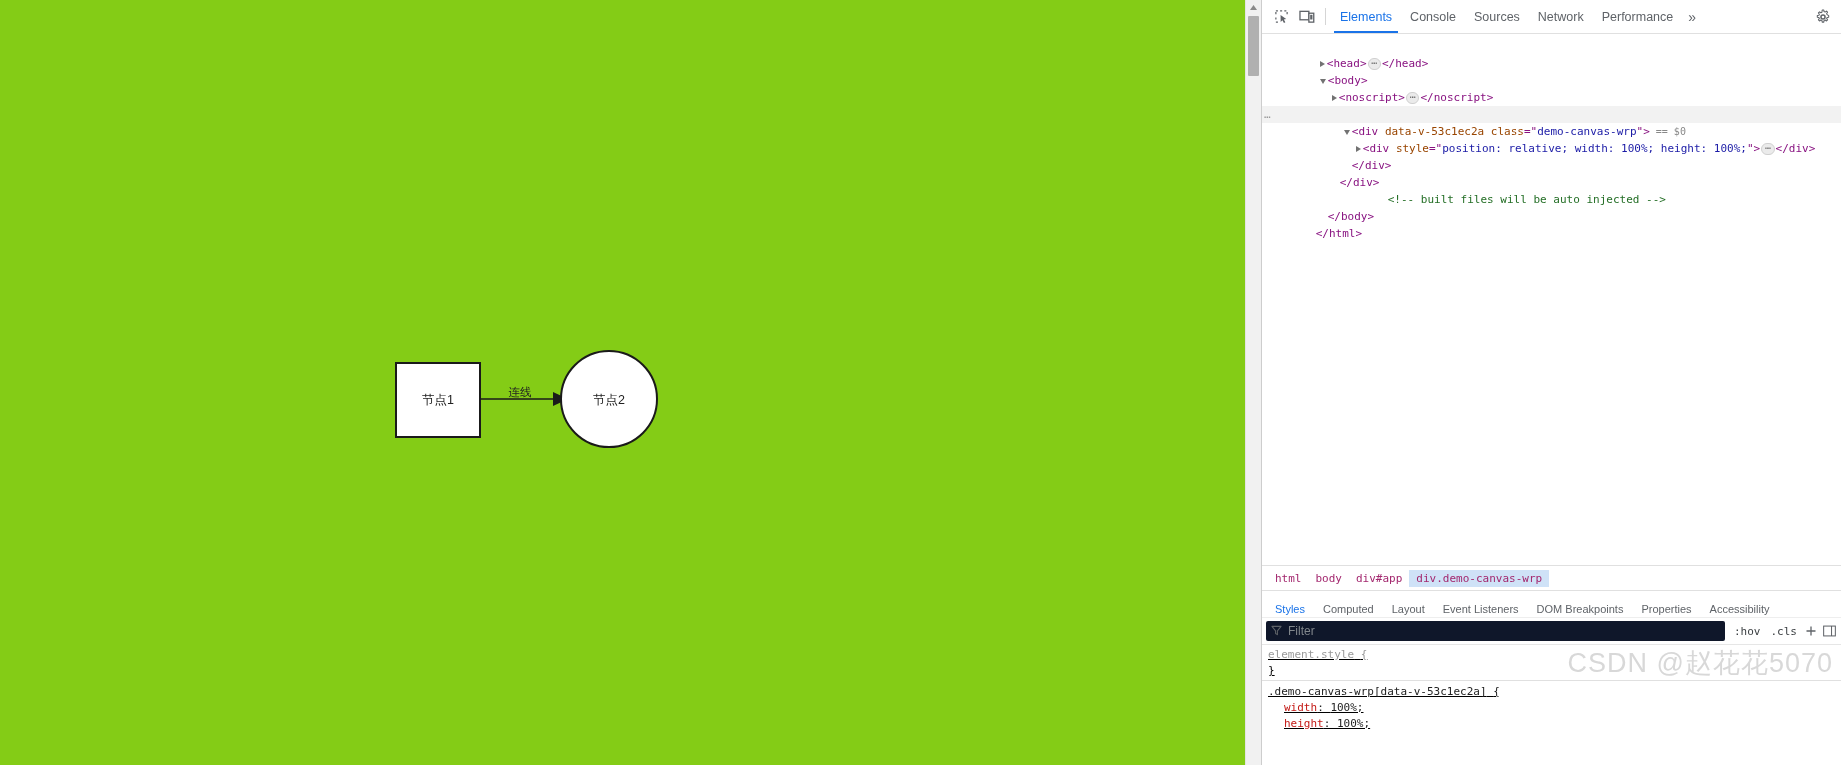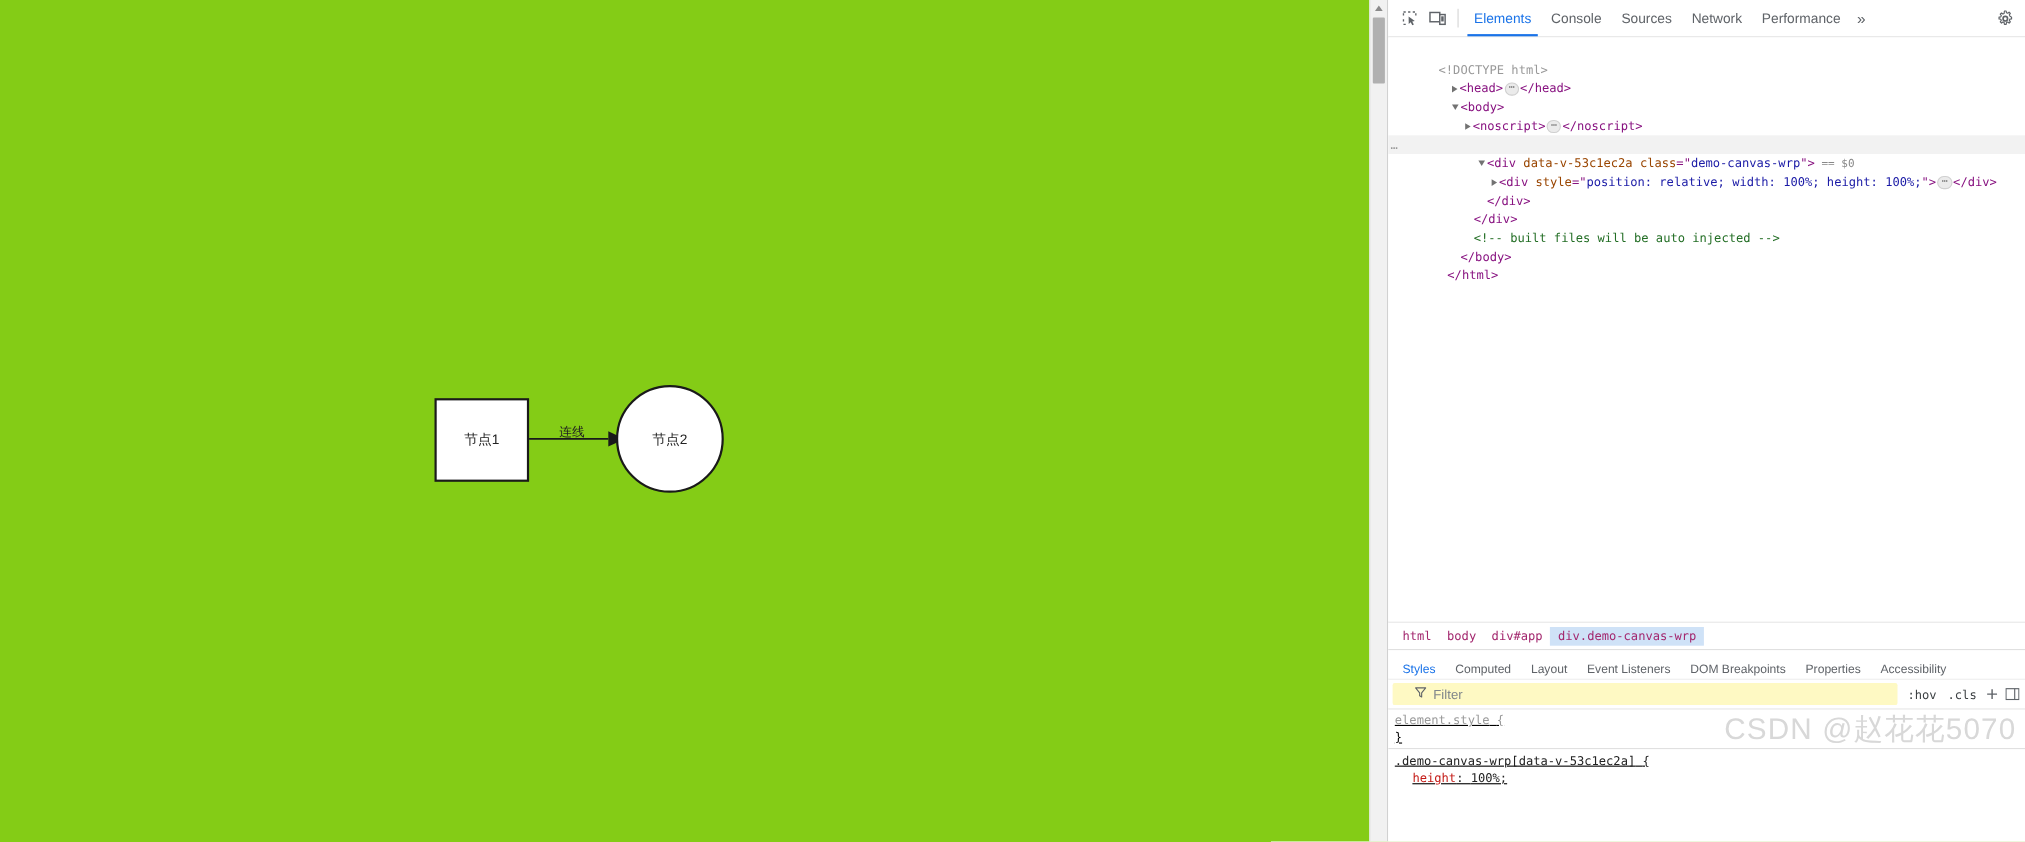--- a/index.html
+++ b/index.html
@@ -158,21 +158,21 @@
   .tri.open {
     border-top: 5px solid #727272;
     border-left: 3.5px solid transparent;
     border-right: 3.5px solid transparent;
   }
   .tag { color: #881280; }
   .attr-name { color: #994500; }
   .attr-val { color: #1a1aa6; }
   .punct { color: #881280; }
   .doctype { color: #999; }
-  .comment { color: #236e25; }
+  .comment { color: #236e25; margin-left: 48px; }
   .ellipsis-btn {
     display: inline-block;
     background: #ebebeb;
     border: 1px solid #d0d0d0;
     border-radius: 7px;
     color: #6a6a6a;
     font-size: 9px;
     line-height: 7px;
     padding: 1px 3px 2px 3px;
     vertical-align: middle;
@@ -242,25 +242,25 @@
     min-height: 26px;
     display: flex;
     align-items: center;
     border-top: 1px solid #eee;
     background: #ffffff;
     padding: 0 4px;
   }
   #filter-box {
     flex: 1;
     height: 20px;
-    background: #fef9c3;
+    background: #0f172a;
     border-radius: 2px;
     display: flex;
     align-items: center;
-    padding: 0 20px;
+    padding: 0 5px;
     margin-right: 4px;
   }
   #filter-placeholder {
     font-size: 12px;
     color: #80868b;
     margin-left: 6px;
   }
   .filter-tool {
     font-size: 11px;
     font-family: "DejaVu Sans Mono", monospace;
@@ -367,23 +367,20 @@
     <div id="tb-settings">
       <svg width="16" height="16" viewBox="0 0 16 16">
         <path d="M8 5.2A2.8 2.8 0 1 0 8 10.8 2.8 2.8 0 0 0 8 5.2zm0 1.5a1.3 1.3 0 1 1 0 2.6 1.3 1.3 0 0 1 0-2.6z" fill="#5f6368"></path>
         <path d="M7.2 1h1.6l.25 1.6 1.1.46 1.3-.95 1.13 1.13-.95 1.3.46 1.1L13.7 6.6v1.6l-1.6.25-.46 1.1.95 1.3-1.13 1.13-1.3-.95-1.1.46L8.8 13.1H7.2l-.25-1.6-1.1-.46-1.3.95L3.42 10.86l.95-1.3-.46-1.1L2.3 8.2V6.6l1.6-.25.46-1.1-.95-1.3L4.54 2.82l1.3.95 1.1-.46z" fill="none" stroke="#5f6368" stroke-width="1.05" stroke-linejoin="round"></path>
       </svg>
     </div>
   </div>
 
   <div id="dom-tree">
 
-    <div class="dom-line" style="padding-left:6px;">
-      <span class="doctype">&lt;!DOCTYPE html&gt;</span>
-    </div>
 
 
     <div class="dom-line" style="padding-left:18px;">
       <span class="tri closed"></span><span class="punct">&lt;</span><span class="tag">head</span><span class="punct">&gt;</span><span class="ellipsis-btn">⋯</span><span class="punct">&lt;/head&gt;</span>
     </div>
 
     <div class="dom-line" style="padding-left:18px;">
       <span class="tri open"></span><span class="punct">&lt;</span><span class="tag">body</span><span class="punct">&gt;</span>
     </div>
 
@@ -473,20 +470,23 @@
       </div>
       <div>}</div>
     </div>
 
     <div class="css-rule divider">
       <div>
         <span class="sel-dark">.demo-canvas-wrp[data-v-53c1ec2a]</span>
         <span class="brace">{</span>
       </div>
       <div>
+        <span class="prop">width</span><span class="val">: </span><span class="val">100%;</span>
+      </div>
+      <div>
         <span class="prop">height</span><span class="val">: </span><span class="val">100%;</span>
       </div>
     </div>
   </div>
 
 </div>
 
 <div id="watermark">CSDN @赵花花5070</div>
 
 </body></html>

